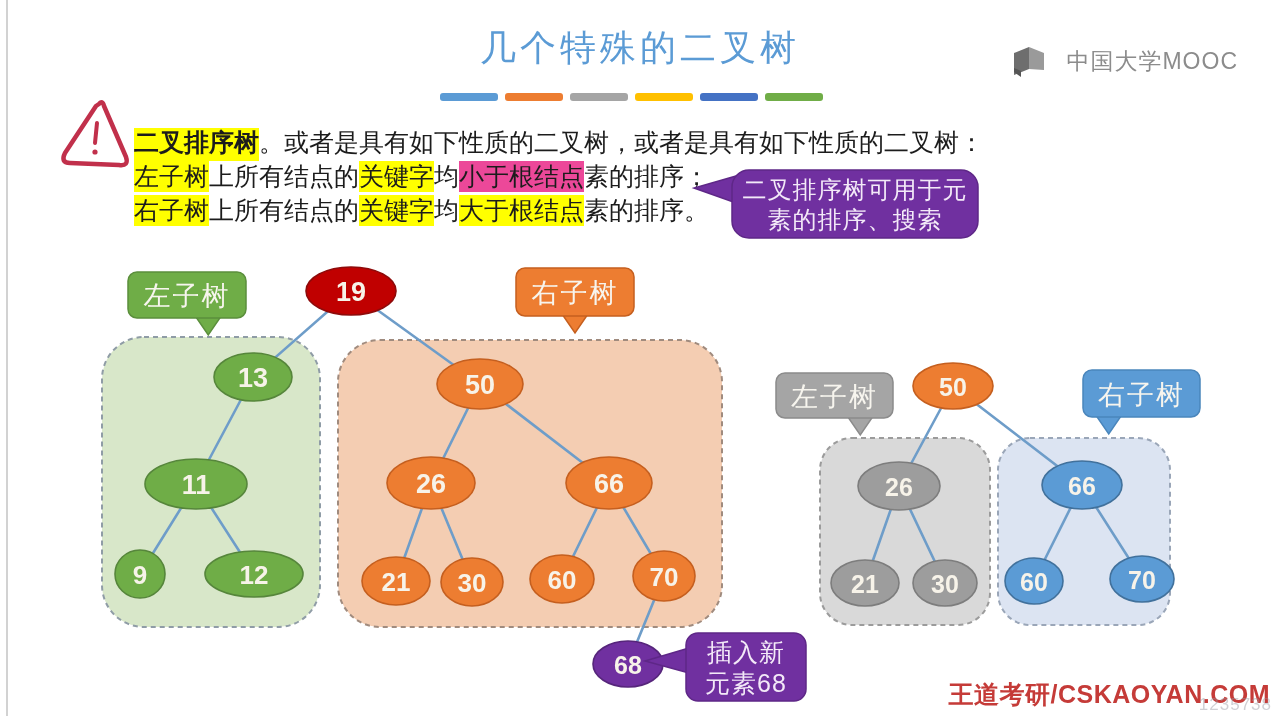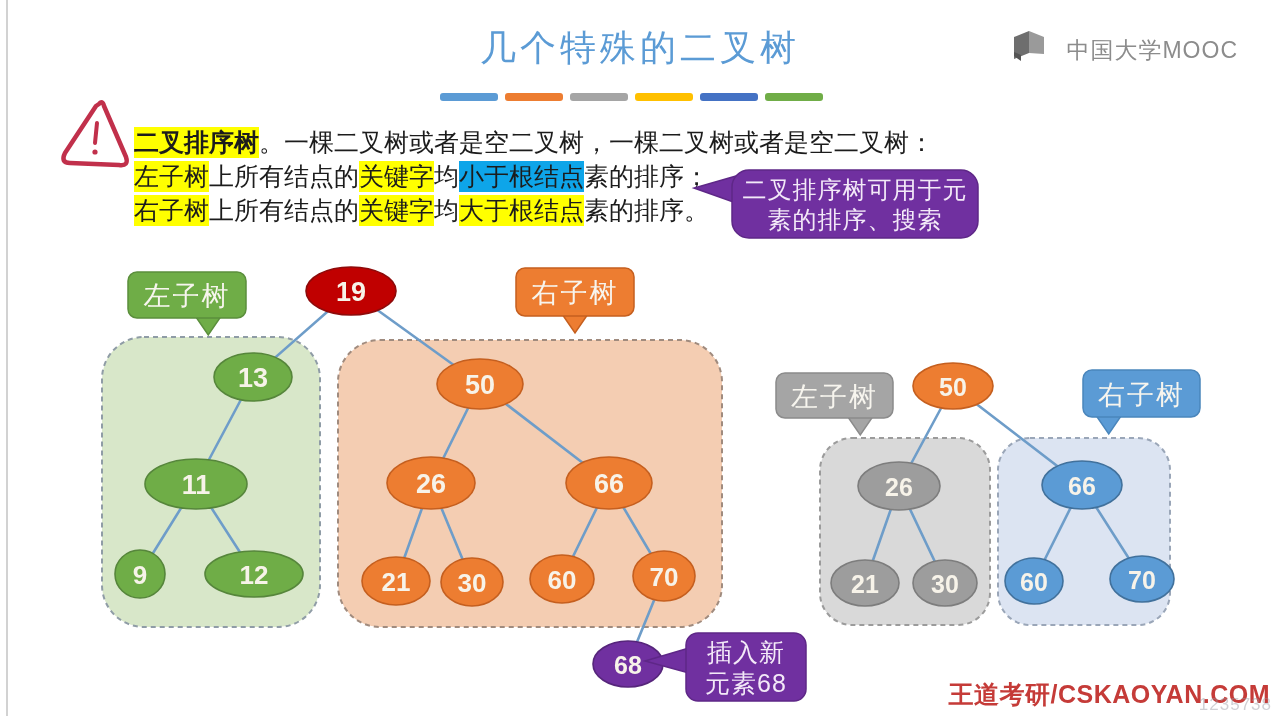--- a/index.html
+++ b/index.html
@@ -16,22 +16,22 @@
   #page-title {
     position: absolute; left: 0; right: 0; top: 24px;
     text-align: center; font-family: "Liberation Serif", "DejaVu Serif", serif;
     font-size: 36px; letter-spacing: 4px; color: #5B9BD5; font-weight: 400;
   }
   #accent-bars {
     position: absolute; left: 440px; top: 93px; display: flex; gap: 7px;
   }
   #accent-bars span { display: block; width: 58px; height: 8px; border-radius: 3px; }
   #mooc-logo {
-    position: absolute; right: 42px; top: 30px;
-    display: flex; align-items: flex-end; gap: 20px;
+    position: absolute; right: 42px; top: 46px;
+    display: flex; align-items: flex-start; gap: 20px;
   }
   #mooc-logo .logo-text {
     color: #8c8c8c; font-size: 23px; font-weight: 500; letter-spacing: 1px;
   }
   #warning-icon { position: absolute; left: 57px; top: 97px; }
   #definition {
     position: absolute; left: 134px; top: 126px; width: 680px;
     font-family: "Liberation Serif", "DejaVu Serif", serif;
     font-size: 25px; color: #1c1c1c;
   }
@@ -79,22 +79,22 @@
 
   <div id="warning-icon">
     <svg width="78" height="80" viewBox="0 0 78 80">
       <path d="M42,7 C44,4 46,5 47,9 L69,60 C71,66 69,69 62,68 L13,66 C6,66 5,62 8,56 L39,9 Z" fill="none" stroke="#C1304B" stroke-width="4.5" stroke-linejoin="round" stroke-linecap="round"></path>
       <path d="M40,26 L38,46" fill="none" stroke="#C1304B" stroke-width="4" stroke-linecap="round"></path>
       <circle cx="38" cy="55" r="2.6" fill="#C1304B"></circle>
     </svg>
   </div>
 
   <div id="definition">
-      <div class="def-line"><span class="hl bold" style="background: rgb(255, 255, 0);">二叉排序树</span><span>。一棵二叉树或者是空二叉树，一棵二叉树或者是空二叉树：</span></div>
-      <div class="def-line"><span class="hl" style="background: rgb(255, 255, 0);">左子树</span><span>上所有结点的</span><span class="hl" style="background: rgb(255, 255, 0);">关键字</span><span>均</span><span class="hl" style="background: #0ea5e9;">小于根结点</span><span>素的排序；</span></div>
+      <div class="def-line"><span class="hl bold" style="background: rgb(255, 255, 0); font-family: Liberation Mono, monospace;">二叉排序树</span><span>。或者是具有如下性质的二叉树，或者是具有如下性质的二叉树：</span></div>
+      <div class="def-line"><span class="hl" style="background: rgb(255, 255, 0);">左子树</span><span>上所有结点的</span><span class="hl" style="background: rgb(255, 255, 0);">关键字</span><span>均</span><span class="hl" style="background: #ec4899;">小于根结点</span><span>素的排序；</span></div>
       <div class="def-line"><span class="hl" style="background: rgb(255, 255, 0);">右子树</span><span>上所有结点的</span><span class="hl" style="background: rgb(255, 255, 0);">关键字</span><span>均</span><span class="hl" style="background: rgb(255, 255, 0); margin-top: 17px;">大于根结点</span><span>素的排序。</span></div>
     </div>
 
   <svg id="tree-diagram" width="1280" height="716" viewBox="0 0 1280 716">
       <rect x="102" y="337" width="218" height="290" rx="42" ry="42" fill="#D8E7C9" stroke="#8F9CA6" stroke-width="2" stroke-dasharray="5 4"></rect>
       <rect x="338" y="340" width="384" height="287" rx="42" ry="42" fill="#F4CDB2" stroke="#A08B7E" stroke-width="2" stroke-dasharray="5 4"></rect>
       <rect x="820" y="438" width="170" height="187" rx="32" ry="32" fill="#D9D9D9" stroke="#9B9B9B" stroke-width="2" stroke-dasharray="5 4"></rect>
       <rect x="998" y="438" width="172" height="187" rx="32" ry="32" fill="#DCE4F2" stroke="#9AA6B8" stroke-width="2" stroke-dasharray="5 4"></rect>
       <line x1="351" y1="291" x2="253" y2="377" stroke="#6E9DC9" stroke-width="2.6" stroke-linecap="round"></line>
       <line x1="253" y1="377" x2="196" y2="484" stroke="#6E9DC9" stroke-width="2.6" stroke-linecap="round"></line>

